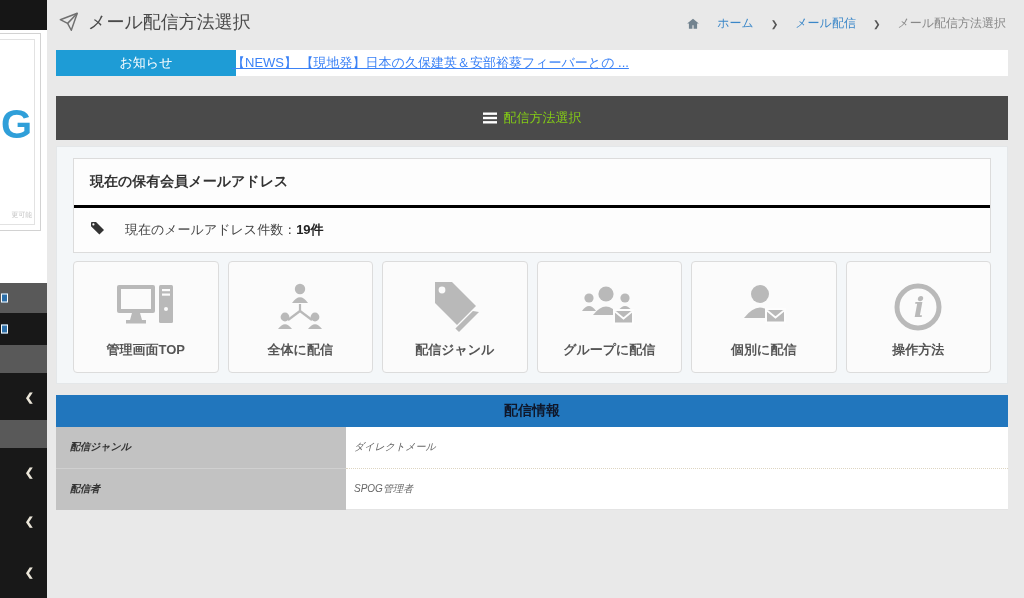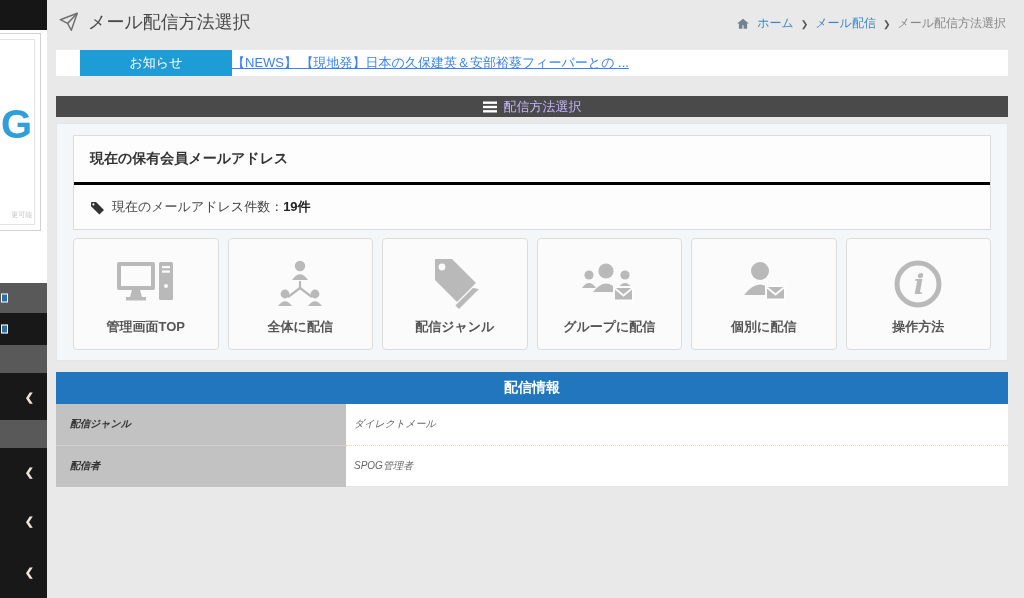--- a/index.html
+++ b/index.html
@@ -24,52 +24,52 @@
               width:7px; height:9px; border:1px solid #fdfdfd; background:#2b6ea8; }
   .sb-chevron { position:absolute; right:13px; top:50%; transform:translateY(-50%);
                 color:#ece7da; font-size:11px; font-weight:bold; line-height:1; }
 
   
   .main { position:absolute; left:56px; top:0; width:952px; height:598px; }
 
   .page-header { position:relative; height:48px; }
   .page-title { position:absolute; left:2px; top:10px; display:flex; align-items:center; gap:8px;
                 font-size:18px; color:#4a4a4a; }
-  .breadcrumb { position:absolute; right:2px; top:15px; display:flex; align-items:center; gap:7px;
+  .breadcrumb { position:absolute; right:2px; top:15px; display:flex; align-items:center; gap:17px;
                 font-size:12px;text-align:center; }
   .bc-link { color:#3b87c8; text-decoration:none; }
   .bc-sep { color:#555; font-size:9px; }
   .bc-current { color:#888; }
 
   .news-bar { position:relative; margin-top:2px; height:26px; background:#ffffff; }
-  .news-label { position:absolute; left:0; top:0; width:152px; height:26px; background:#1e9cd6;
-                color:#fff; font-size:13px; display:flex; align-items:center; justify-content:center;margin-left:24px; }
+  .news-label { position:absolute; left:0; top:0; width:180px; height:26px; background:#1e9cd6;
+                color:#fff; font-size:13px; display:flex; align-items:center; justify-content:center; }
   .news-link { position:absolute; left:176px; top:0; height:26px; display:flex; align-items:center;
                font-size:13px; color:#3b82f6; text-decoration:underline; white-space:nowrap; }
 
-  .method-bar { margin-top:20px; height:21px; background:#4a4a4a; color:#c4b5fd;
+  .method-bar { margin-top:20px; height:44px; background:#4a4a4a; color:#84cc16;
                 display:flex; align-items:center; justify-content:center; gap:7px; font-size:13px; }
 
   .panel { margin-top:6px; height:238px; background:#f4f7f9; border:1px solid #e4e7e9;
            padding:11px 16px 0 16px; }
   .summary-card { background:#fdfdfd; border:1px solid #dcdcdc; }
   .summary-head { padding:14px 16px; font-size:14px; font-weight:bold; color:#333;
                   border-bottom:3px solid #000000; }
   .summary-body { padding:13px 16px; font-size:13px; color:#444; display:flex;
-                  align-items:flex-end; gap:7px; }
+                  align-items:flex-start; gap:20px; }
   .summary-count b { color:#222; }
 
   .actions { margin-top:8px; display:flex; gap:9px; }
   .action-btn { flex:1; height:112px; background:#fbfbfb; border:1px solid #dcdcdc;
                 border-radius:4px; display:flex; flex-direction:column; align-items:center;
                 justify-content:center; cursor:pointer; }
   .action-icon { height:64px; display:flex; align-items:center; justify-content:center; }
   .action-label { font-size:13px; font-weight:bold; color:#555; margin-top:2px; }
 
-  .info-header { margin-top:11px; height:32px; background:#2176bd; color:#ffffff;
+  .info-header { margin-top:11px; height:32px; background:#2176bd; color:#0f172a;
                  display:flex; align-items:center; justify-content:center;
                  font-size:14px; font-weight:bold; }
   .info-table { width:100%; border-collapse:collapse; table-layout:fixed; }
   .info-table td { height:41px; font-size:10px; vertical-align:middle;font-style:italic; }
   .td-label { width:290px; background:#c2c2c2; color:#333; font-weight:bold;
               padding-left:14px; border-bottom:1px solid #d0d0d0; }
   .td-value { background:#ffffff; color:#666; padding-left:8px;
               border-bottom:1px dotted #ddd5c2; }
   tr:last-child .td-label { border-bottom:1px solid #c2c2c2; }
   tr:last-child .td-value { border-bottom:1px solid #e4e4e4; }

